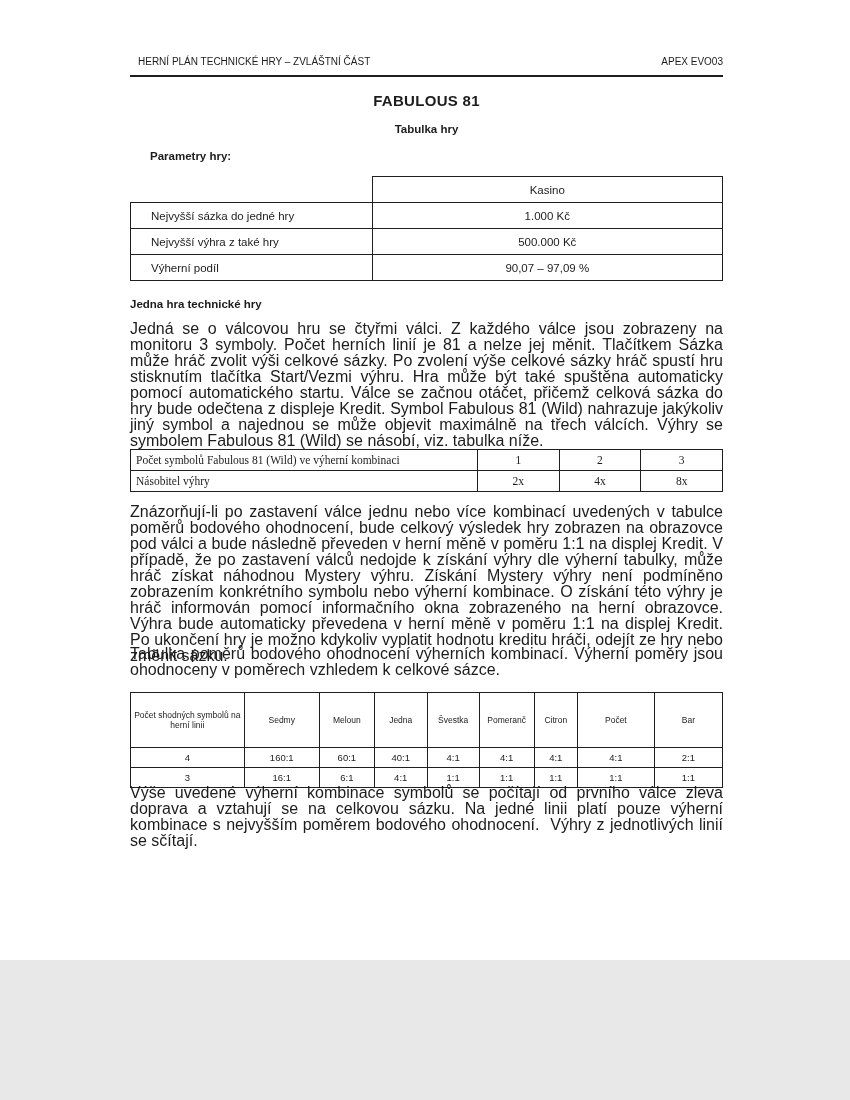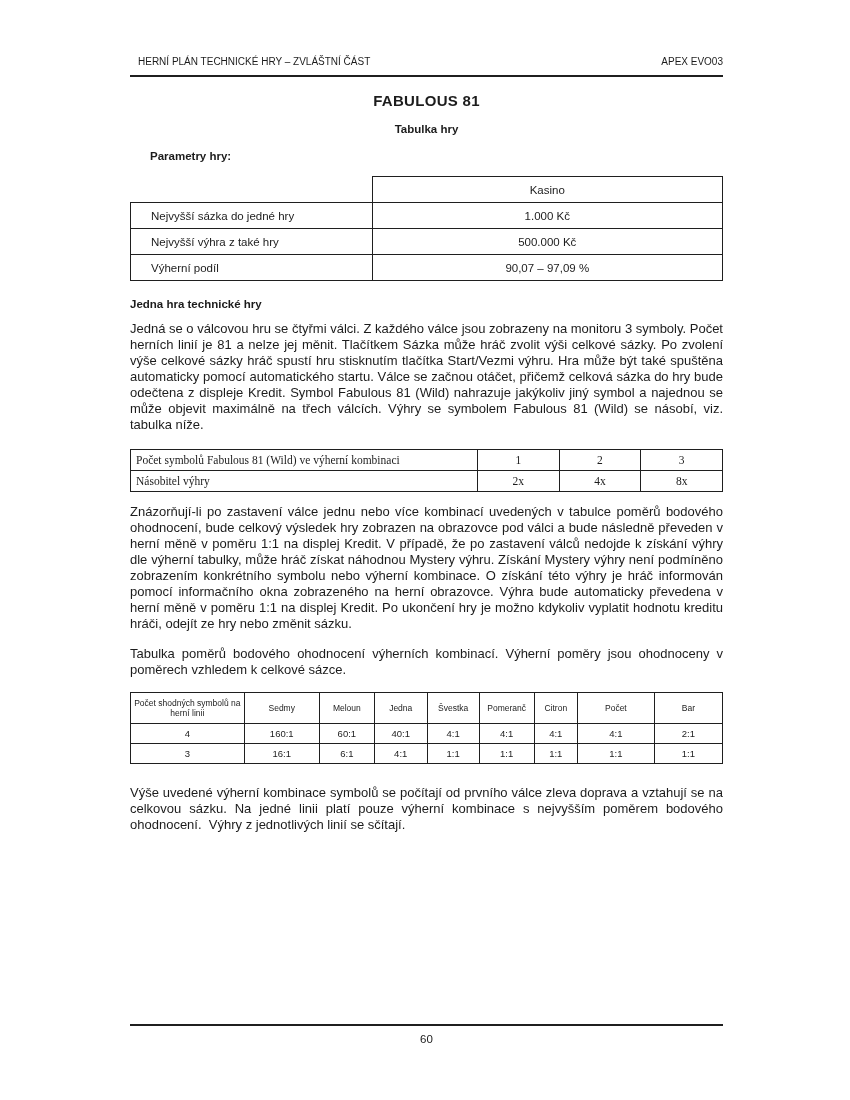--- a/index.html
+++ b/index.html
@@ -1,19 +1,19 @@
 <!DOCTYPE html>
 <html><head>
 <meta charset="utf-8">
 <style>
   html, body { margin: 0; padding: 0; background: #e8e8e8; }
   .page {
     position: relative;
     width: 850px;
-    height: 1100px;
+    height: 960px;
     margin: 0 auto;
     background: #ffffff;
     font-family: "Liberation Sans", sans-serif;
     color: #1c1c1c;
     overflow: hidden;
   }
   .abs { position: absolute; }
   .content-x { left: 130px; width: 593px; }
 
   
@@ -29,21 +29,21 @@
   .doc-header .left-label { padding-left: 8px; }
 
   
   .game-title { top: 92px; text-align: center; font-size: 15px; font-weight: bold; letter-spacing: .3px; }
   .game-subtitle { top: 123px; text-align: center; font-size: 11.5px; font-weight: bold; }
   .params-heading { top: 150px; font-size: 11.5px; font-weight: bold; padding-left: 20px; }
   .section-heading { top: 298px; font-size: 11.5px; font-weight: bold; }
 
   
   .para {
-    font-size: 13px;
+    font-size: 16px;
     line-height: 16px;
     text-align: justify;
   }
   .para-1 { top: 321px; }
   .para-2 { top: 504px; }
   .para-3 { top: 646px; }
   .para-4 { top: 785px; }
 
   
   table { border-collapse: collapse; width: 100%; table-layout: fixed; }
@@ -57,21 +57,21 @@
   .params-table .ghost-cell { border: none; }
 
   
   .wild-table-wrap { top: 449px; font-family: Liberation Serif, serif; }
   .wild-table td { height: 18px; font-size: 11.5px; }
   .wild-table .label-cell { text-align: left; padding-left: 5px; }
   .wild-table .value-cell { text-align: center; }
 
   
   .payout-table-wrap { top: 692px; }
-  .payout-table th { height: 30px; font-size: 8.5px; text-align: center; vertical-align: middle; padding: 0 2px; }
+  .payout-table th { height: 30px; font-size: 8.5px; text-align: center; vertical-align: middle; padding: 12px 2px; }
   .payout-table td { height: 17px; font-size: 9.5px; text-align: center; vertical-align: middle; }
 
   
   .footer-rule { top: 1024px; border-top: 2px solid #1f1f1f; }
   .page-number { top: 1033px; text-align: center; font-size: 11.5px; }
 </style>
 </head>
 <body>
 
 <div class="page">

